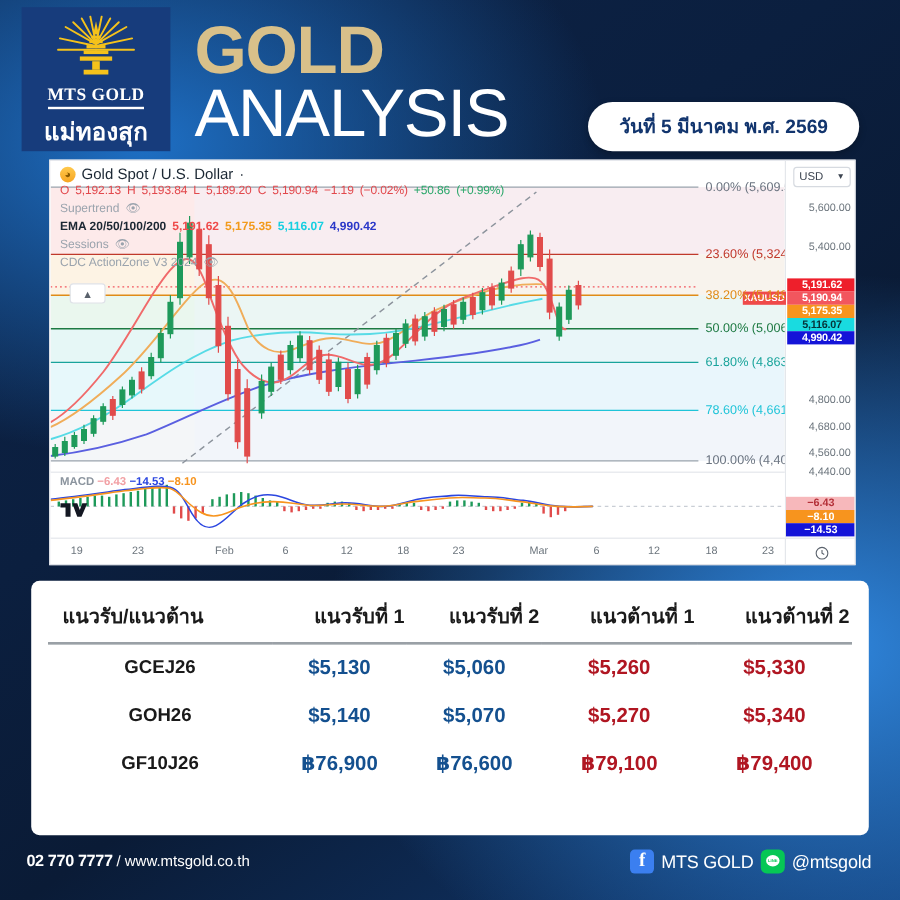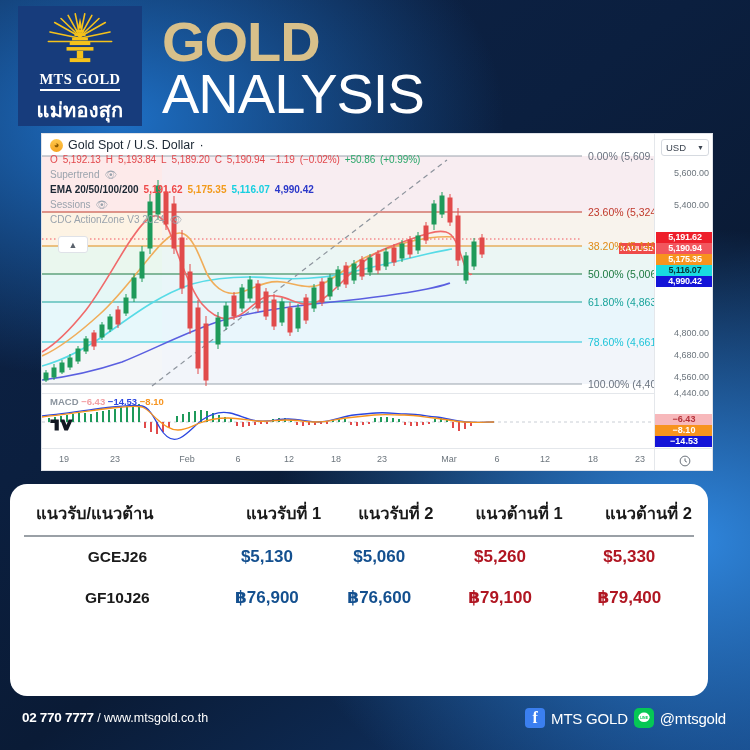--- a/index.html
+++ b/index.html
@@ -117,22 +117,22 @@
     border-top: 1px solid #e4e7eb; background: #fff;
   }
   .t-tick { position: absolute; top: 5px; font-size: 9px; color: #6c757d; transform: translateX(-50%); }
   #clock-cell {
     position: absolute; right: 0; top: 0; width: 60px; height: 23px;
     border-left: 1px solid #e4e7eb; display:flex; align-items:center; justify-content:center;
   }
 
   
   #table-card {
-    position: absolute; left: 10px; top: 484px; width: 698px; height: 212px;
-    background: #ffffff; border-radius: 17px; padding: 10px 14px 6px 14px;
+    position: absolute; left: 26px; top: 484px; width: 698px; height: 212px;
+    background: #ffffff; border-radius: 7px; padding: 10px 14px 6px 14px;
   }
   table { width: 100%; border-collapse: collapse; }
   th {
     font-size: 16.5px; font-weight: bold; color: #1a1a1a;
     padding: 6px 2px 9px 2px; text-align: right;
     border-bottom: 2px solid #9aa0a6;
   }
   th:first-child { text-align: left; padding-left: 12px; }
   td { padding: 10px 2px; text-align: center; font-size: 17px; font-weight: bold; }
   td.rowlabel { color: #1a1a1a; font-size: 15.5px; text-align: center; }
@@ -189,20 +189,21 @@
         <rect x="46" y="48" width="8" height="9"></rect>
         <rect x="37" y="57" width="26" height="5"></rect>
       </g>
     </svg>
     <div id="logo-name">MTS GOLD</div>
     <div id="logo-thai">แม่ทองสุก</div>
   </div>
 
   <div id="title-analysis">ANALYSIS</div>
   <div id="title-gold">GOLD</div>
+  <div id="date-badge">วันที่ 5 มีนาคม พ.ศ. 2569</div>
 </div>
 
 <div id="chart-card">
 
   <div id="chart-plot">
 
     <svg width="612" height="258" style="position:absolute;left:0;top:0;">
 
       <rect x="0" y="22" width="612" height="56" fill="#fdeaea"></rect>
       <rect x="0" y="78" width="612" height="34" fill="#fdf3e4"></rect>
@@ -554,20 +555,27 @@
     </thead>
     <tbody>
       <tr>
         <td class="rowlabel">GCEJ26</td>
         <td class="sup">$5,130</td>
         <td class="sup">$5,060</td>
         <td class="res">$5,260</td>
         <td class="res">$5,330</td>
       </tr>
       <tr>
+        <td class="rowlabel">GOH26</td>
+        <td class="sup">$5,140</td>
+        <td class="sup">$5,070</td>
+        <td class="res">$5,270</td>
+        <td class="res">$5,340</td>
+      </tr>
+      <tr>
         <td class="rowlabel">GF10J26</td>
         <td class="sup">฿76,900</td>
         <td class="sup">฿76,600</td>
         <td class="res">฿79,100</td>
         <td class="res">฿79,400</td>
       </tr>
     </tbody>
   </table>
 </div>
 

